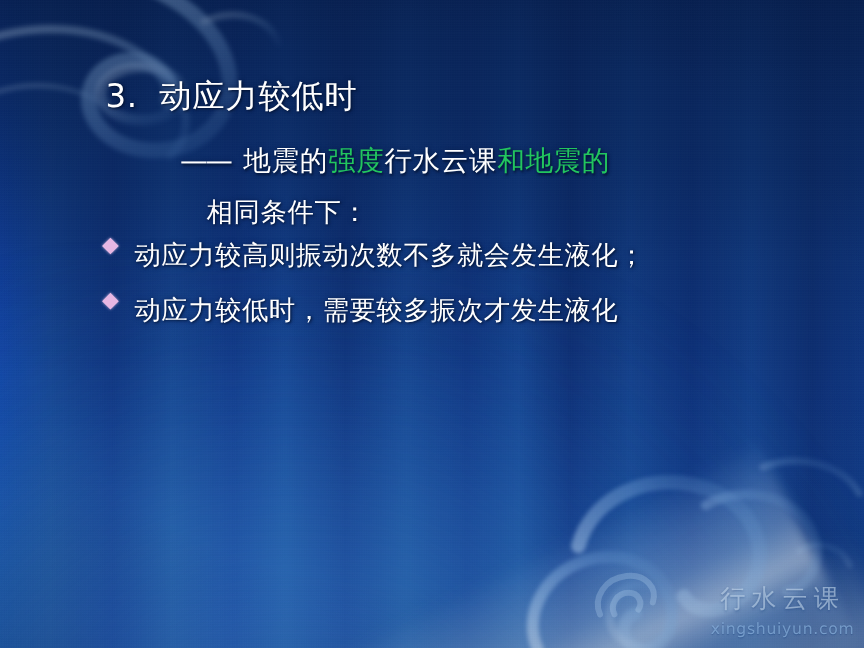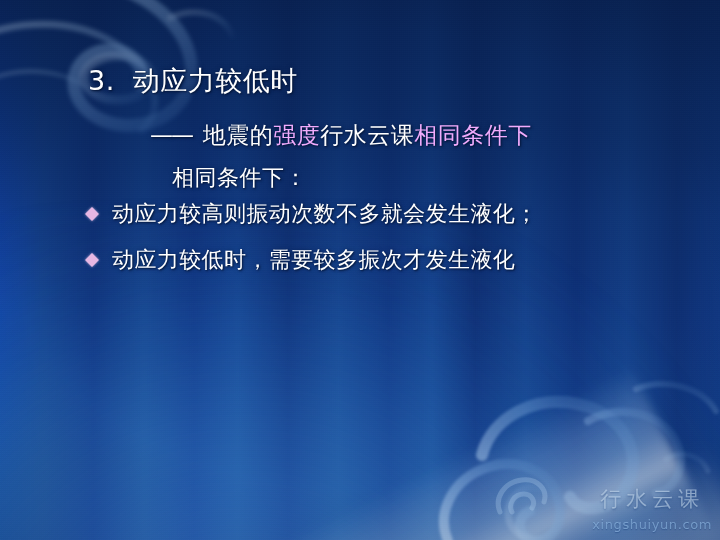--- a/index.html
+++ b/index.html
@@ -159,33 +159,32 @@
   #subtitle-line {
     left: 150px;
     top: 120px;
     font-size: 23px;
     line-height: 30px;
   }
   #subtitle-line .dash {
     letter-spacing: -2px;
     margin-right: 3px;
   }
-  .hl { color: #f0abfc; }
+  .hl { color: #22c55e; }
 
   #condition-line {
     left: 172px;
     top: 163px;
     font-size: 22px;
     line-height: 29px;
   }
 
   .bullet-row {
     position: absolute;
     display: flex;
-    align-items: center;
     white-space: nowrap;
   }
   #bullet-1 { left: 86px; top: 199px; }
   #bullet-2 { left: 86px; top: 245px; }
 
   .bullet-mark {
     width: 12px;
     height: 12px;
     flex: 0 0 auto;
     margin-right: 14px;
@@ -293,21 +292,21 @@
   <div class="vignette"></div>
   <div class="noise"></div>
 
   <div class="content">
 
     <div class="txt" id="title-line">
       <span class="num">3.</span><span>动应力较低时</span>
     </div>
 
     <div class="txt" id="subtitle-line">
-      <span class="dash">——</span><span> 地震的</span><span class="hl">强度</span><span>行水云课</span><span class="hl">相同条件下</span>
+      <span class="dash">——</span><span> 地震的</span><span class="hl">强度</span><span>行水云课</span><span class="hl">和地震的</span>
     </div>
 
     <div class="txt" id="condition-line">相同条件下：</div>
 
     <div class="bullet-row" id="bullet-1">
       <span class="bullet-mark"></span>
       <span class="bullet-text">动应力较高则振动次数不多就会发生液化；</span>
     </div>
 
     <div class="bullet-row" id="bullet-2">

